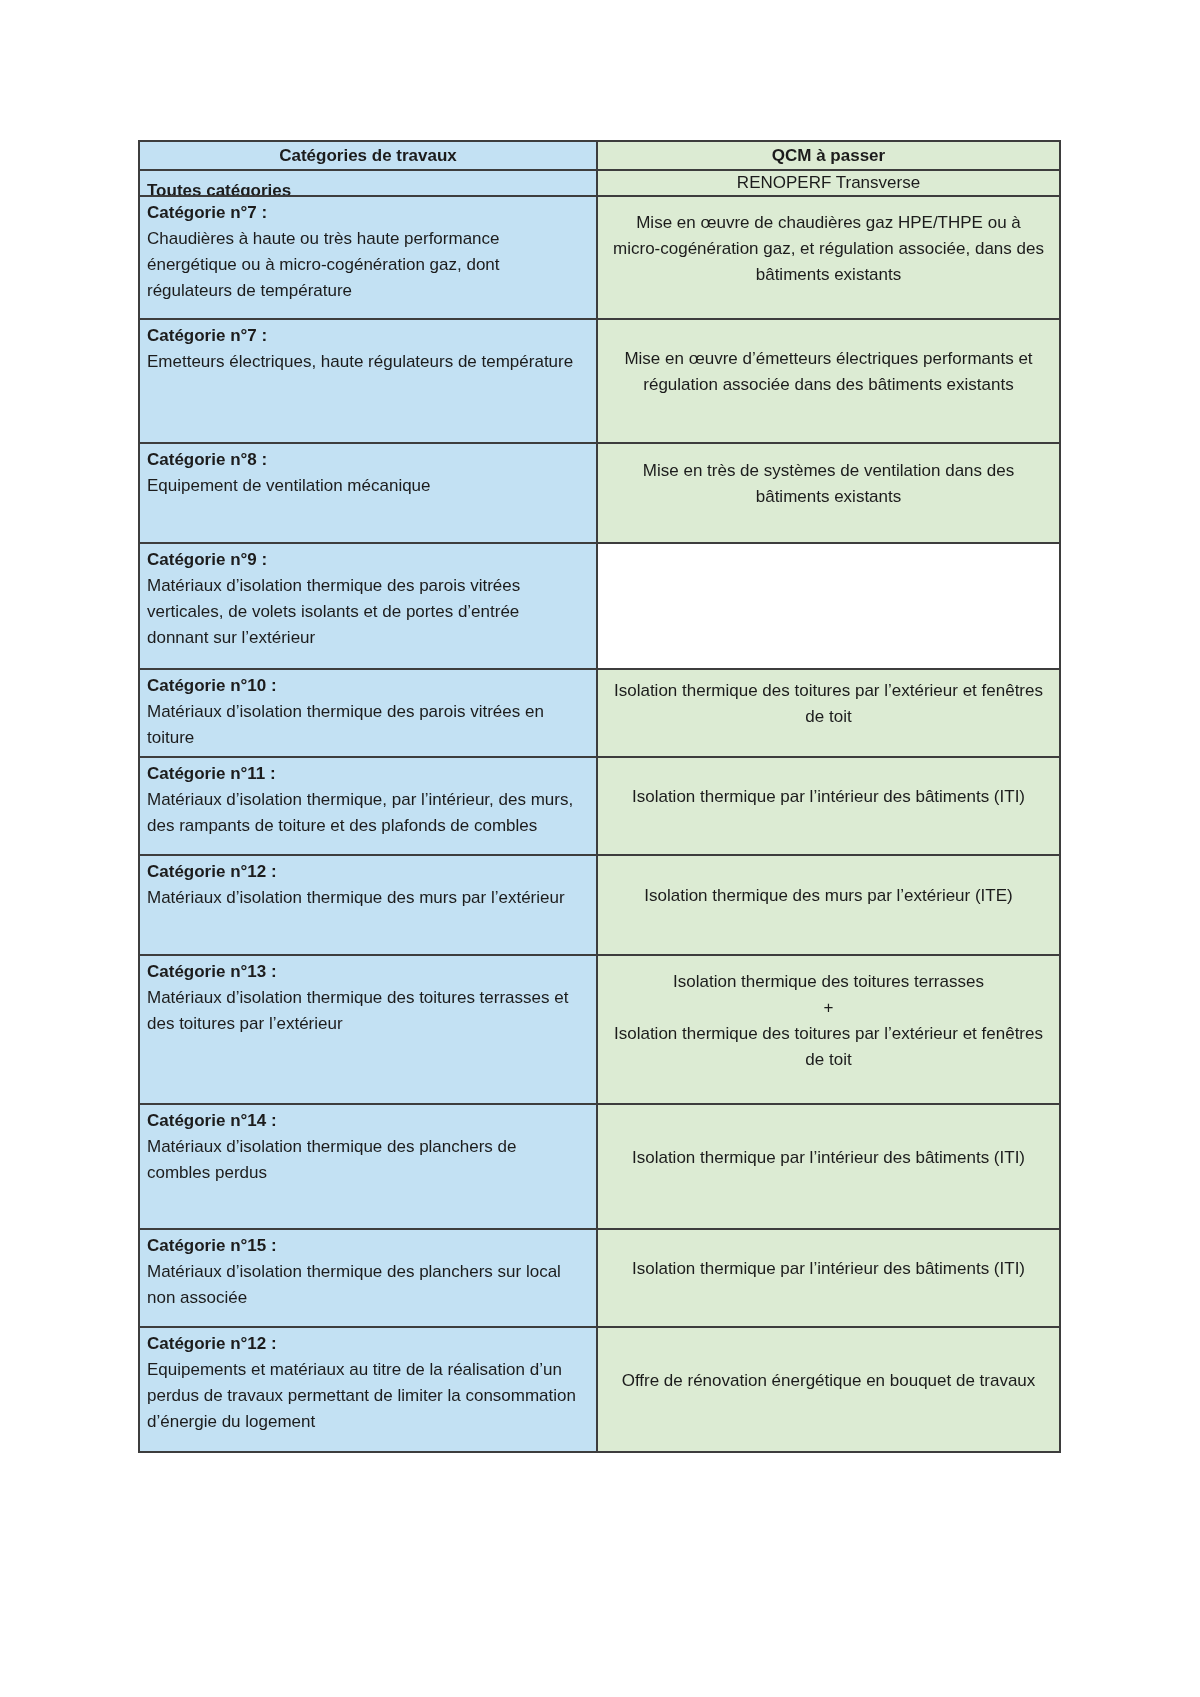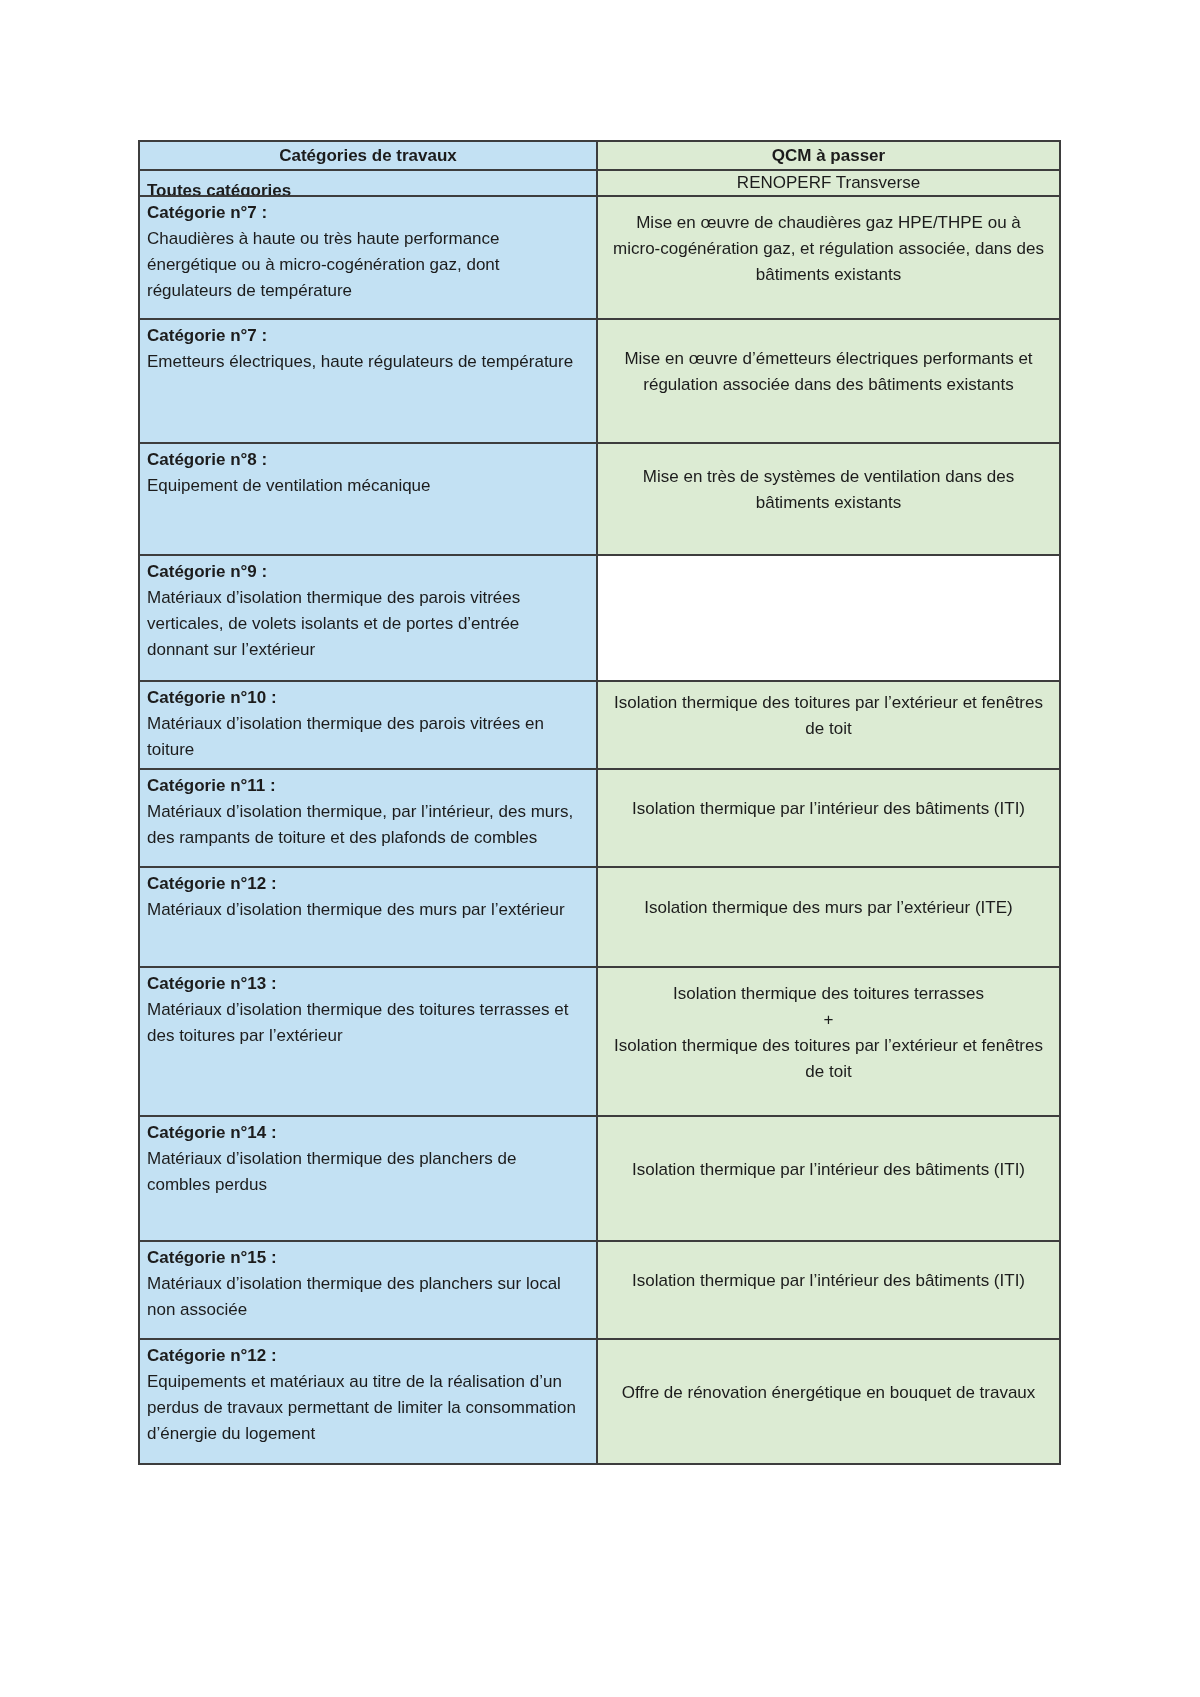--- a/index.html
+++ b/index.html
@@ -90,21 +90,21 @@
   <div class="row" style="height:124px">
     <div class="cell left">
       <div class="cat-title">Catégorie n°7 :</div>
       <div class="cat-desc">Emetteurs électriques, haute régulateurs de température</div>
     </div>
     <div class="cell right">
       <div class="qcm-text">Mise en œuvre d’émetteurs électriques performants et régulation associée dans des bâtiments existants</div>
     </div>
   </div>
 
-  <div class="row" style="height:112px">
+  <div class="row" style="height:100px">
     <div class="cell left">
       <div class="cat-title">Catégorie n°8 :</div>
       <div class="cat-desc">Equipement de ventilation mécanique</div>
     </div>
     <div class="cell right">
       <div class="qcm-text">Mise en très de systèmes de ventilation dans des bâtiments existants</div>
     </div>
   </div>
 
   <div class="row" style="height:126px">

